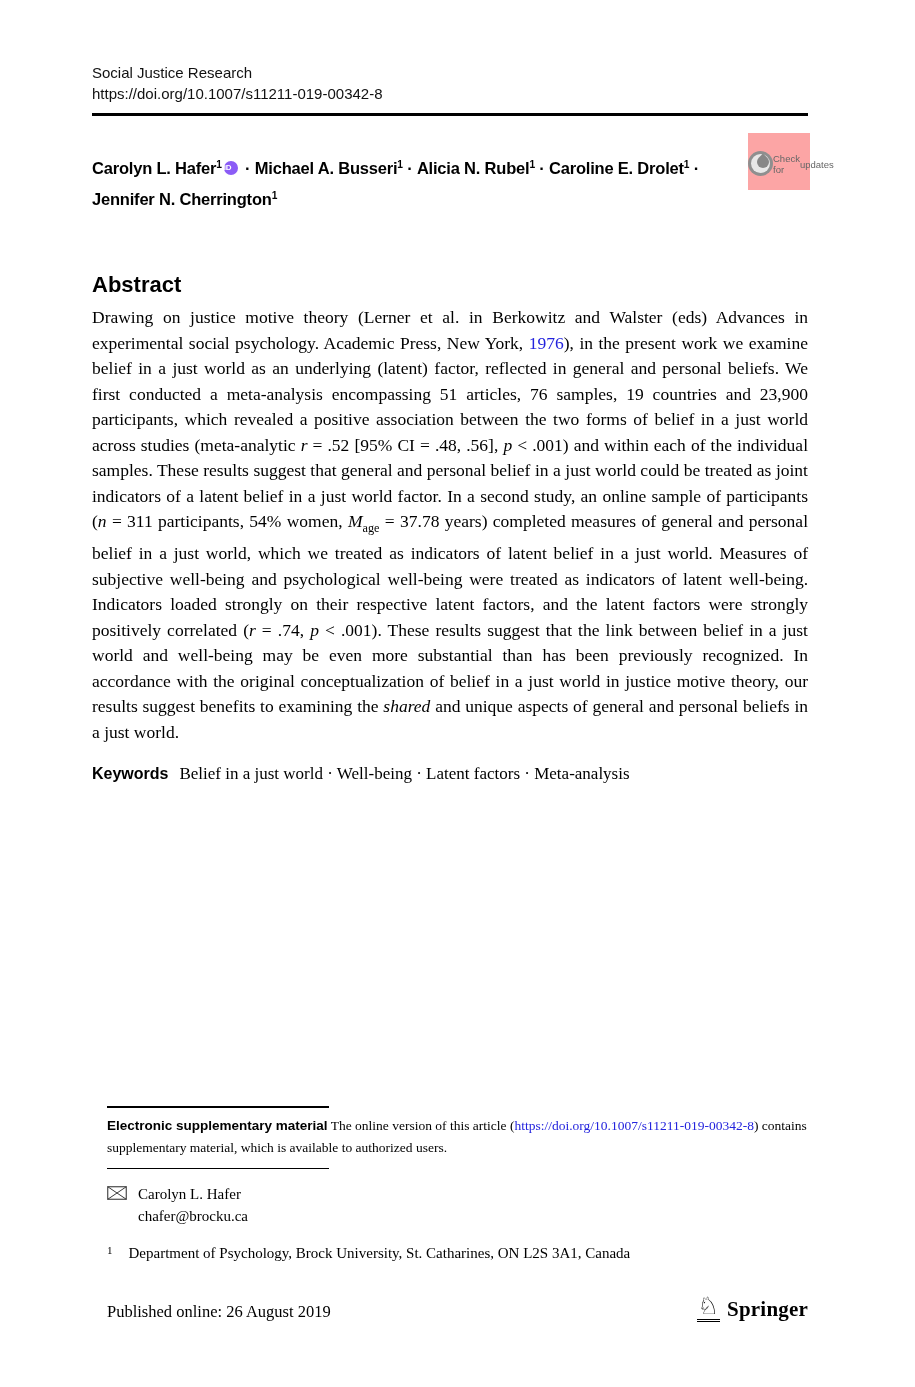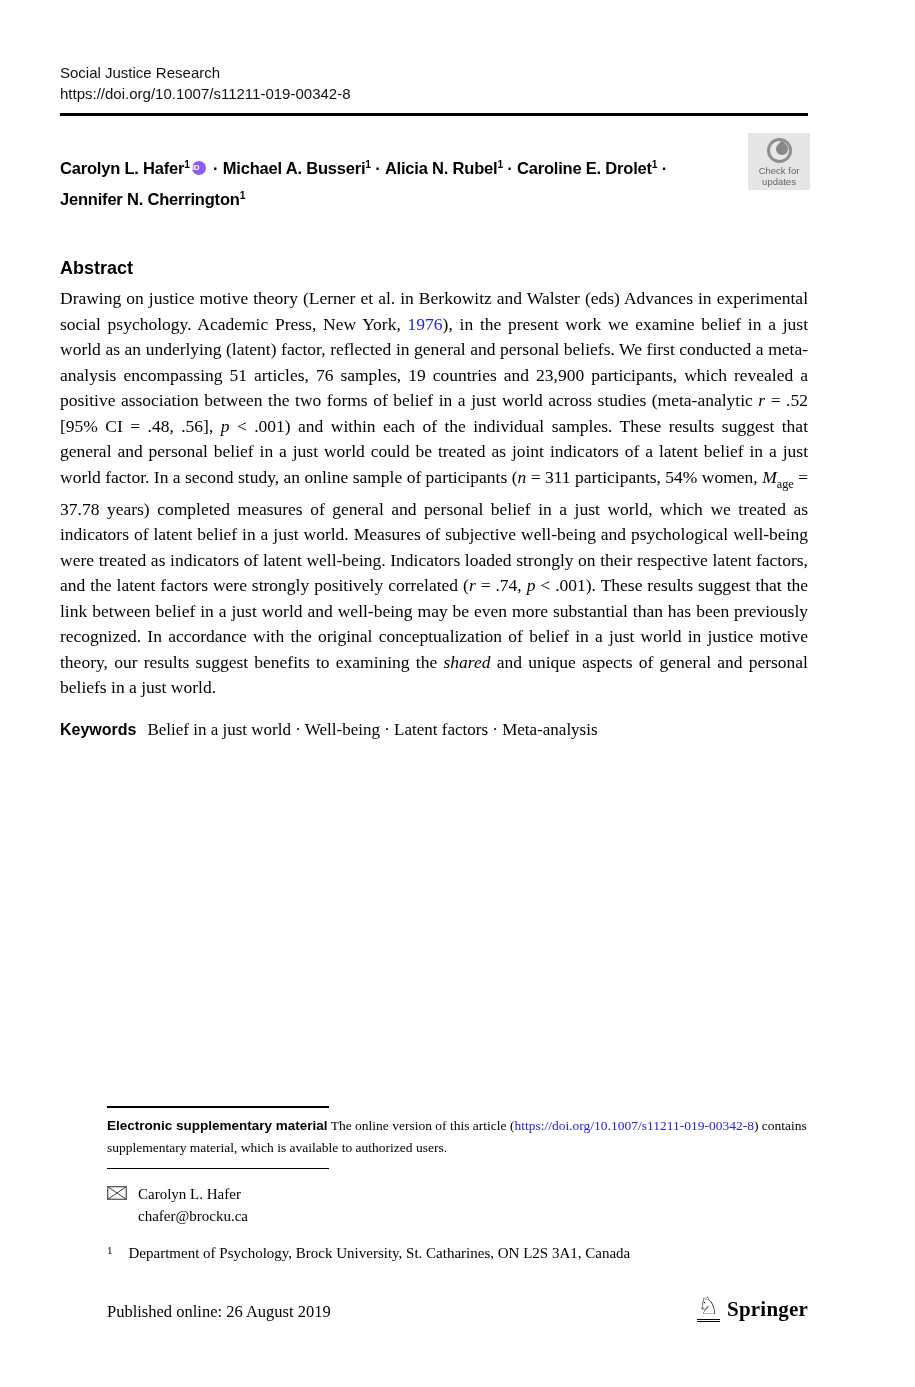--- a/index.html
+++ b/index.html
@@ -1,32 +1,32 @@
 <!DOCTYPE html>
 <html><head>
 <meta charset="utf-8">
 <style>
   html,body{margin:0;padding:0;background:#ffffff;}
   .page{
     position:relative;
     width:915px;height:1387px;
     box-sizing:border-box;
-    padding:62px 107px 0 60px;
+    padding:62px 107px 0 92px;
     background:#ffffff;
     font-family:"Liberation Serif",serif;
     color:#000;
     overflow:hidden;
   }
   
   .journal-line{font-family:"Liberation Sans",sans-serif;font-size:15px;line-height:21px;color:#111;}
   .top-rule{height:3px;background:#000;margin-top:9px;}
   
   .badge{
     position:absolute;top:133px;right:105px;width:62px;height:57px;
-    background:#e5e5e5;display:flex;flex-direction:column;align-items:center;
+    background:#fca5a5;display:flex;flex-direction:row;align-items:center;
     padding-top:5px;box-sizing:border-box;text-decoration:none;cursor:pointer;
   }
   .cfu-mark{width:25px;height:25px;border-radius:50%;background:#8f8f8f;position:relative;margin-bottom:2px;flex:none;}
   .cfu-inner{position:absolute;left:3px;top:3px;right:3px;bottom:3px;background:#e8e8e8;border-radius:50%;}
   .cfu-pointer{position:absolute;left:9px;top:5px;width:12px;height:12px;background:#878787;border-radius:50% 50% 50% 0;transform:rotate(135deg);}
   .cfu-t{font-family:"Liberation Sans",sans-serif;font-size:9.5px;line-height:11px;color:#666;}
   
   .title{
     margin-top:72px;font-family:"Liberation Sans",sans-serif;font-weight:bold;
     font-size:23px;line-height:32px;letter-spacing:-0.3px;color:#000;white-space:pre-line;
@@ -38,21 +38,21 @@
   .author-unit{white-space:nowrap;}
   .authors sup{font-size:62%;vertical-align:super;}
   .orcid-badge{
     display:inline-block;width:14px;height:14px;border-radius:50%;
     background:#8b5cf6;color:#fff;font-family:"Liberation Sans",sans-serif;
     font-size:8px;font-weight:bold;line-height:14px;text-align:left;
     vertical-align:4px;margin:0 3px 0 2px;cursor:pointer;
   }
   .copyright{margin-top:46px;font-family:"Liberation Sans",sans-serif;font-size:13.5px;color:#111;}
   
-  .abs-head{margin-top:45px;font-family:"Liberation Sans",sans-serif;font-weight:bold;font-size:18px;color:#000;}
+  .abs-head{margin-top:59px;font-family:"Liberation Sans",sans-serif;font-weight:bold;font-size:22px;color:#000;}
   .abs-body{
     margin-top:7px;font-size:17.5px;line-height:25.5px;text-align:justify;
     font-family:"Liberation Serif",serif;color:#000;
   }
   .seg-i{font-style:italic;}
   .seg-sub{font-size:70%;vertical-align:sub;}
   .seg-link{color:#2323dd;text-decoration:none;cursor:pointer;}
   .seg-label{font-family:"Liberation Sans",sans-serif;font-weight:bold;}
   
   .keywords{margin-top:19px;display:flex;gap:11px;align-items:baseline;}

